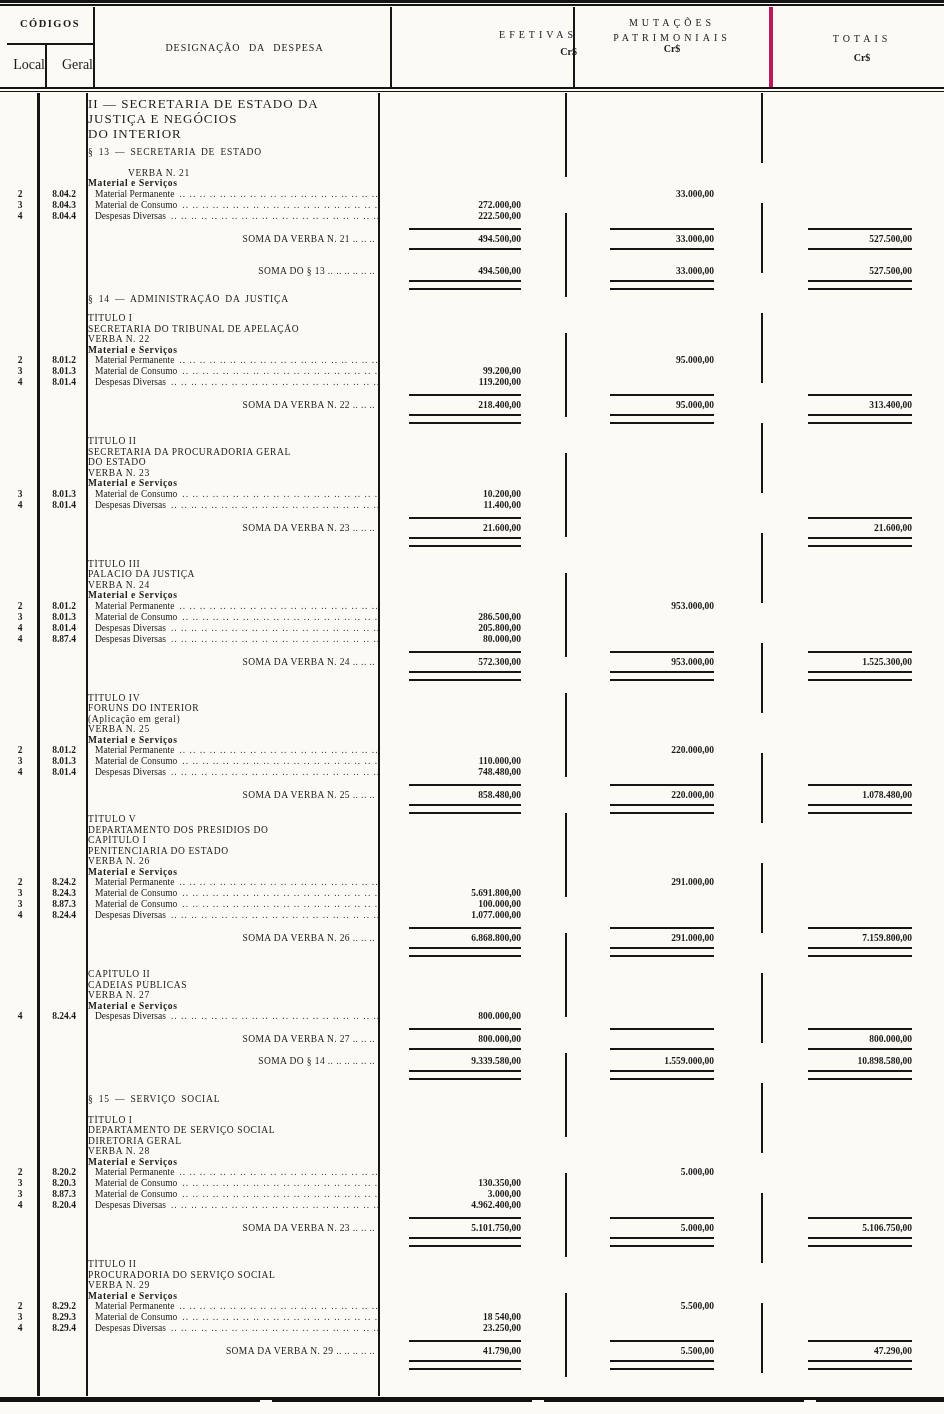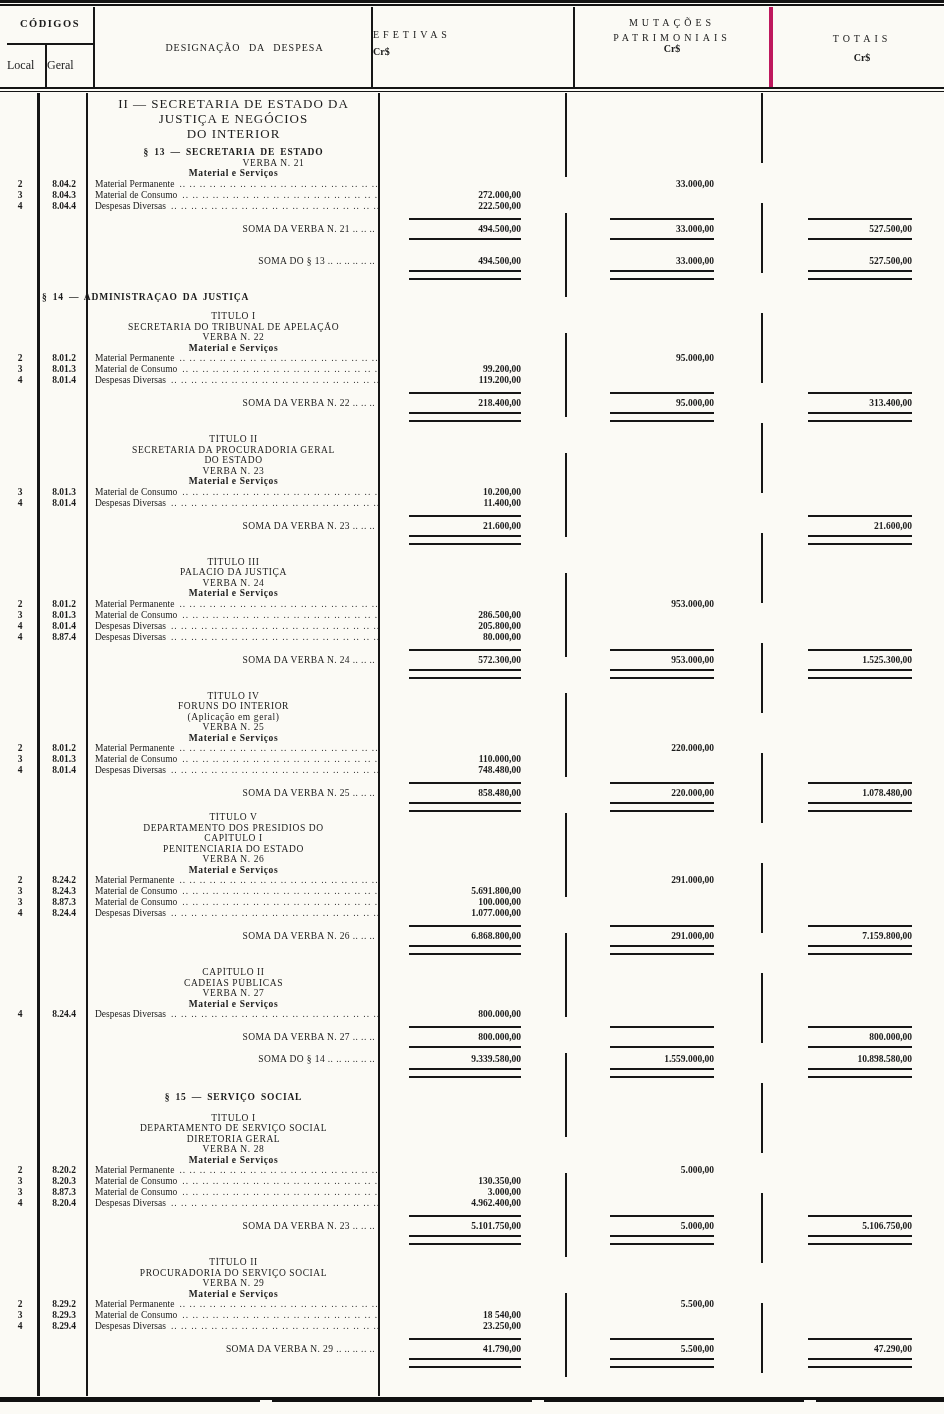--- a/index.html
+++ b/index.html
@@ -10,26 +10,26 @@
   }
   
   .toprule{position:absolute;left:0;top:0;width:100%;height:7px;
     background:linear-gradient(#141414 0 3px,transparent 3px 4px,#141414 4px 6px,transparent 6px);}
   
   #hdr{position:absolute;left:0;top:7px;width:944px;height:80px;margin-left:7px;}
   #hdr .hcell{position:absolute;top:0;height:100%;box-sizing:border-box;}
   #hdr .codigos{left:0;width:88px;border-right:2px solid #161616;}
   #hdr .codigos .top{height:36px;line-height:34px;text-align:center;font-size:10.5px;font-weight:bold;letter-spacing:1.5px;border-bottom:2px solid #161616;}
   #hdr .codigos .sub{display:flex;height:42px;}
-  #hdr .codigos .sub div{line-height:40px;text-align:left;font-size:12px;}
+  #hdr .codigos .sub div{line-height:40px;text-align:right;font-size:14px;}
   #hdr .codigos .sub .lcl{width:38px;border-right:2px solid #161616;}
   #hdr .codigos .sub .grl{flex:1;}
   #hdr .desig{left:88px;width:291px;display:flex;align-items:center;justify-content:center;
     font-size:10px;letter-spacing:1px;word-spacing:5px;padding-left:8px;}
-  #hdr .efet{left:364px;width:187px;border-left:2px solid #161616;text-align:left;}
+  #hdr .efet{left:383px;width:187px;border-left:2px solid #161616;text-align:right;}
   #hdr .mut {left:566px;width:196px;border-left:2px solid #161616;text-align:center;}
   #hdr .tot {left:762px;width:182px;border-left:4px solid #be185d;text-align:center;}
   .hword{font-size:10px;letter-spacing:4px;}
   .hunit{font-size:10px;font-weight:bold;letter-spacing:0;}
   #hdr .efet .hword{display:block;margin-top:22px;}
   #hdr .efet .hunit{display:block;margin-top:6px;}
   #hdr .mut .hword{display:block;margin-top:10px;}
   #hdr .mut .hword2{display:block;margin-top:4px;font-size:10px;letter-spacing:4px;}
   #hdr .mut .hunit{display:block;margin-top:0px;}
   #hdr .tot .hword{display:block;margin-top:26px;}
@@ -53,23 +53,23 @@
   .c.efet{width:187px;padding-right:45px;}
   .c.mut{width:196px;padding-right:48px;}
   .c.tot{flex:1;padding-right:32px;}
   .amt{text-align:right;font-weight:bold;font-size:9.5px;}
   
   .row.d{height:11px;line-height:11px;}
   .row.d .desig{display:flex;}
   .row.d .lbl{white-space:nowrap;}
   .leader{flex:1;overflow:hidden;white-space:nowrap;letter-spacing:1px;padding-left:5px;}
   .row.h{line-height:10.5px;}
-  .row.h .desig{text-align:center;padding-left:0;letter-spacing:0.6px;}
+  .row.h .desig{padding-left:0;letter-spacing:0.6px;}
   .h-lg{font-size:13px !important;line-height:15px;letter-spacing:1px !important;}
-  .h-b{font-weight:bold;letter-spacing:0.8px !important;word-spacing:2px;}
+  .h-b{font-weight:normal;letter-spacing:0.8px !important;word-spacing:2px;}
   .h-sb{font-weight:bold;font-size:9.5px !important;}
   .row.s{height:12px;line-height:12px;}
   .row.s .desig{text-align:right;padding-right:4px;letter-spacing:0.4px;}
   .row.r{height:8px;}
   .row.rd{height:13px;}
   .line{height:0;border-top:2px solid #161616;margin-left:auto;margin-top:3px;}
   .line2{height:6px;border-top:2px solid #161616;border-bottom:2px solid #161616;margin-left:auto;margin-top:3px;}
   .efet .line,.efet .line2{width:112px;}
   .mut .line,.mut .line2{width:104px;}
   .tot .line,.tot .line2{width:104px;}
@@ -143,21 +143,21 @@
           <div class="c amt tot"></div>
         </div>
         <div class="row h" style="margin-top: 6px;">
           <div class="c local"></div>
           <div class="c geral"></div>
           <div class="c desig h-b">§ 13 — SECRETARIA DE ESTADO</div>
           <div class="c amt efet"></div>
           <div class="c amt mut"></div>
           <div class="c amt tot"></div>
         </div>
-        <div class="row h" style=" gap: 20px;">
+        <div class="row h" style="margin-top: 10px; gap: 20px;">
           <div class="c local"></div>
           <div class="c geral"></div>
           <div class="c desig h-md">VERBA N. 21</div>
           <div class="c amt efet"></div>
           <div class="c amt mut"></div>
           <div class="c amt tot"></div>
         </div>
         <div class="row h">
           <div class="c local"></div>
           <div class="c geral"></div>
@@ -250,21 +250,21 @@
           <div class="c amt efet">
             <div class="line2"></div>
           </div>
           <div class="c amt mut">
             <div class="line2"></div>
           </div>
           <div class="c amt tot">
             <div class="line2"></div>
           </div>
         </div>
-        <div class="row h" style="margin-top: 12px; flex-direction: column;">
+        <div class="row h" style="margin-top: 4px;">
           <div class="c local"></div>
           <div class="c geral"></div>
           <div class="c desig h-b">§ 14 — ADMINISTRAÇÃO DA JUSTIÇA</div>
           <div class="c amt efet"></div>
           <div class="c amt mut"></div>
           <div class="c amt tot"></div>
         </div>
         <div class="row h" style="margin-top: 9px;">
           <div class="c local"></div>
           <div class="c geral"></div>

